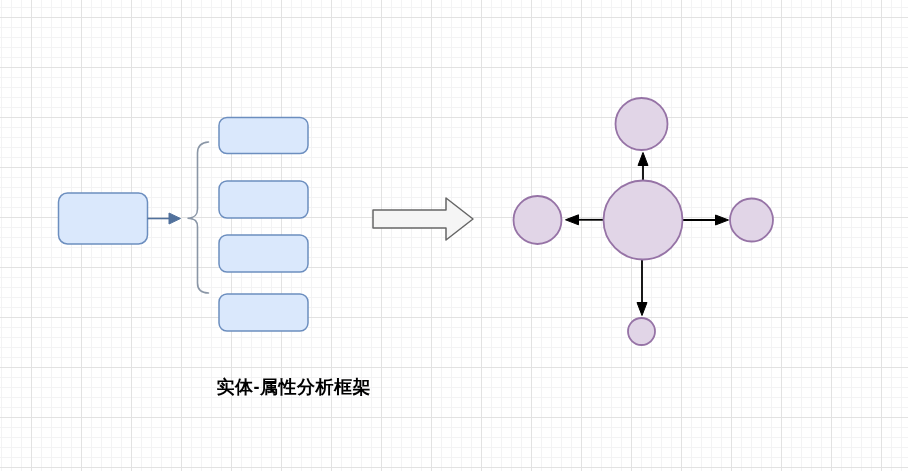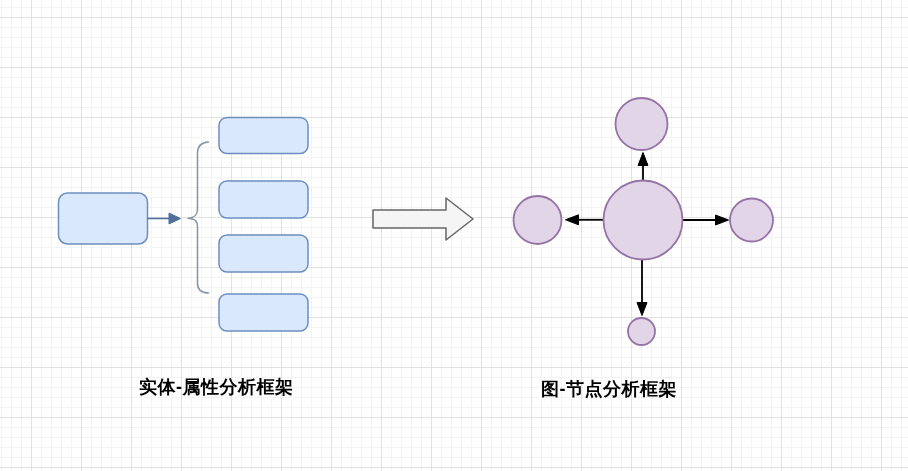--- a/index.html
+++ b/index.html
@@ -22,27 +22,26 @@
     background-size: 50px 50px, 50px 50px, 10px 10px, 10px 10px;
     background-position: 31px 0, 0 17px, 1px 0, 0 7px;
   }
   svg.diagram-layer {
     position: absolute;
     inset: 0;
   }
   .caption {
     position: absolute;
     width: 240px;
-    text-align: left;
+    text-align: right;
     font-size: 18px;
     font-weight: bold;
     color: #000000;
     letter-spacing: 0.5px;
     white-space: nowrap;
-    padding-left: 8px;
   }
   .caption.left  { left: 131px; top: 375px; }
   .caption.right { left: 533px; top: 377px; }
 </style>
 </head>
 <body>
 
 <div class="canvas">
 
   <svg class="diagram-layer" width="908" height="471" viewBox="0 0 908 471">
@@ -85,15 +84,14 @@
 
     <circle cx="643" cy="220" r="39.5" stroke-width="1.8" fill="#e1d5e7" stroke="#9673a6"></circle>
     <circle cx="641.5" cy="124" r="26" stroke-width="1.8" fill="#e1d5e7" stroke="#9673a6"></circle>
     <circle cx="537.5" cy="220" r="24" stroke-width="1.8" fill="#e1d5e7" stroke="#9673a6"></circle>
     <circle cx="751.5" cy="220" r="21.5" stroke-width="1.8" fill="#e1d5e7" stroke="#9673a6"></circle>
     <circle cx="641.5" cy="331.5" r="13.5" stroke-width="1.8" fill="#e1d5e7" stroke="#9673a6"></circle>
   </svg>
 
   <div class="caption left">实体-属性分析框架</div>
 
-  <div class="caption right">图-节点分析框架</div>
 
 </div>
 
 </body></html>

